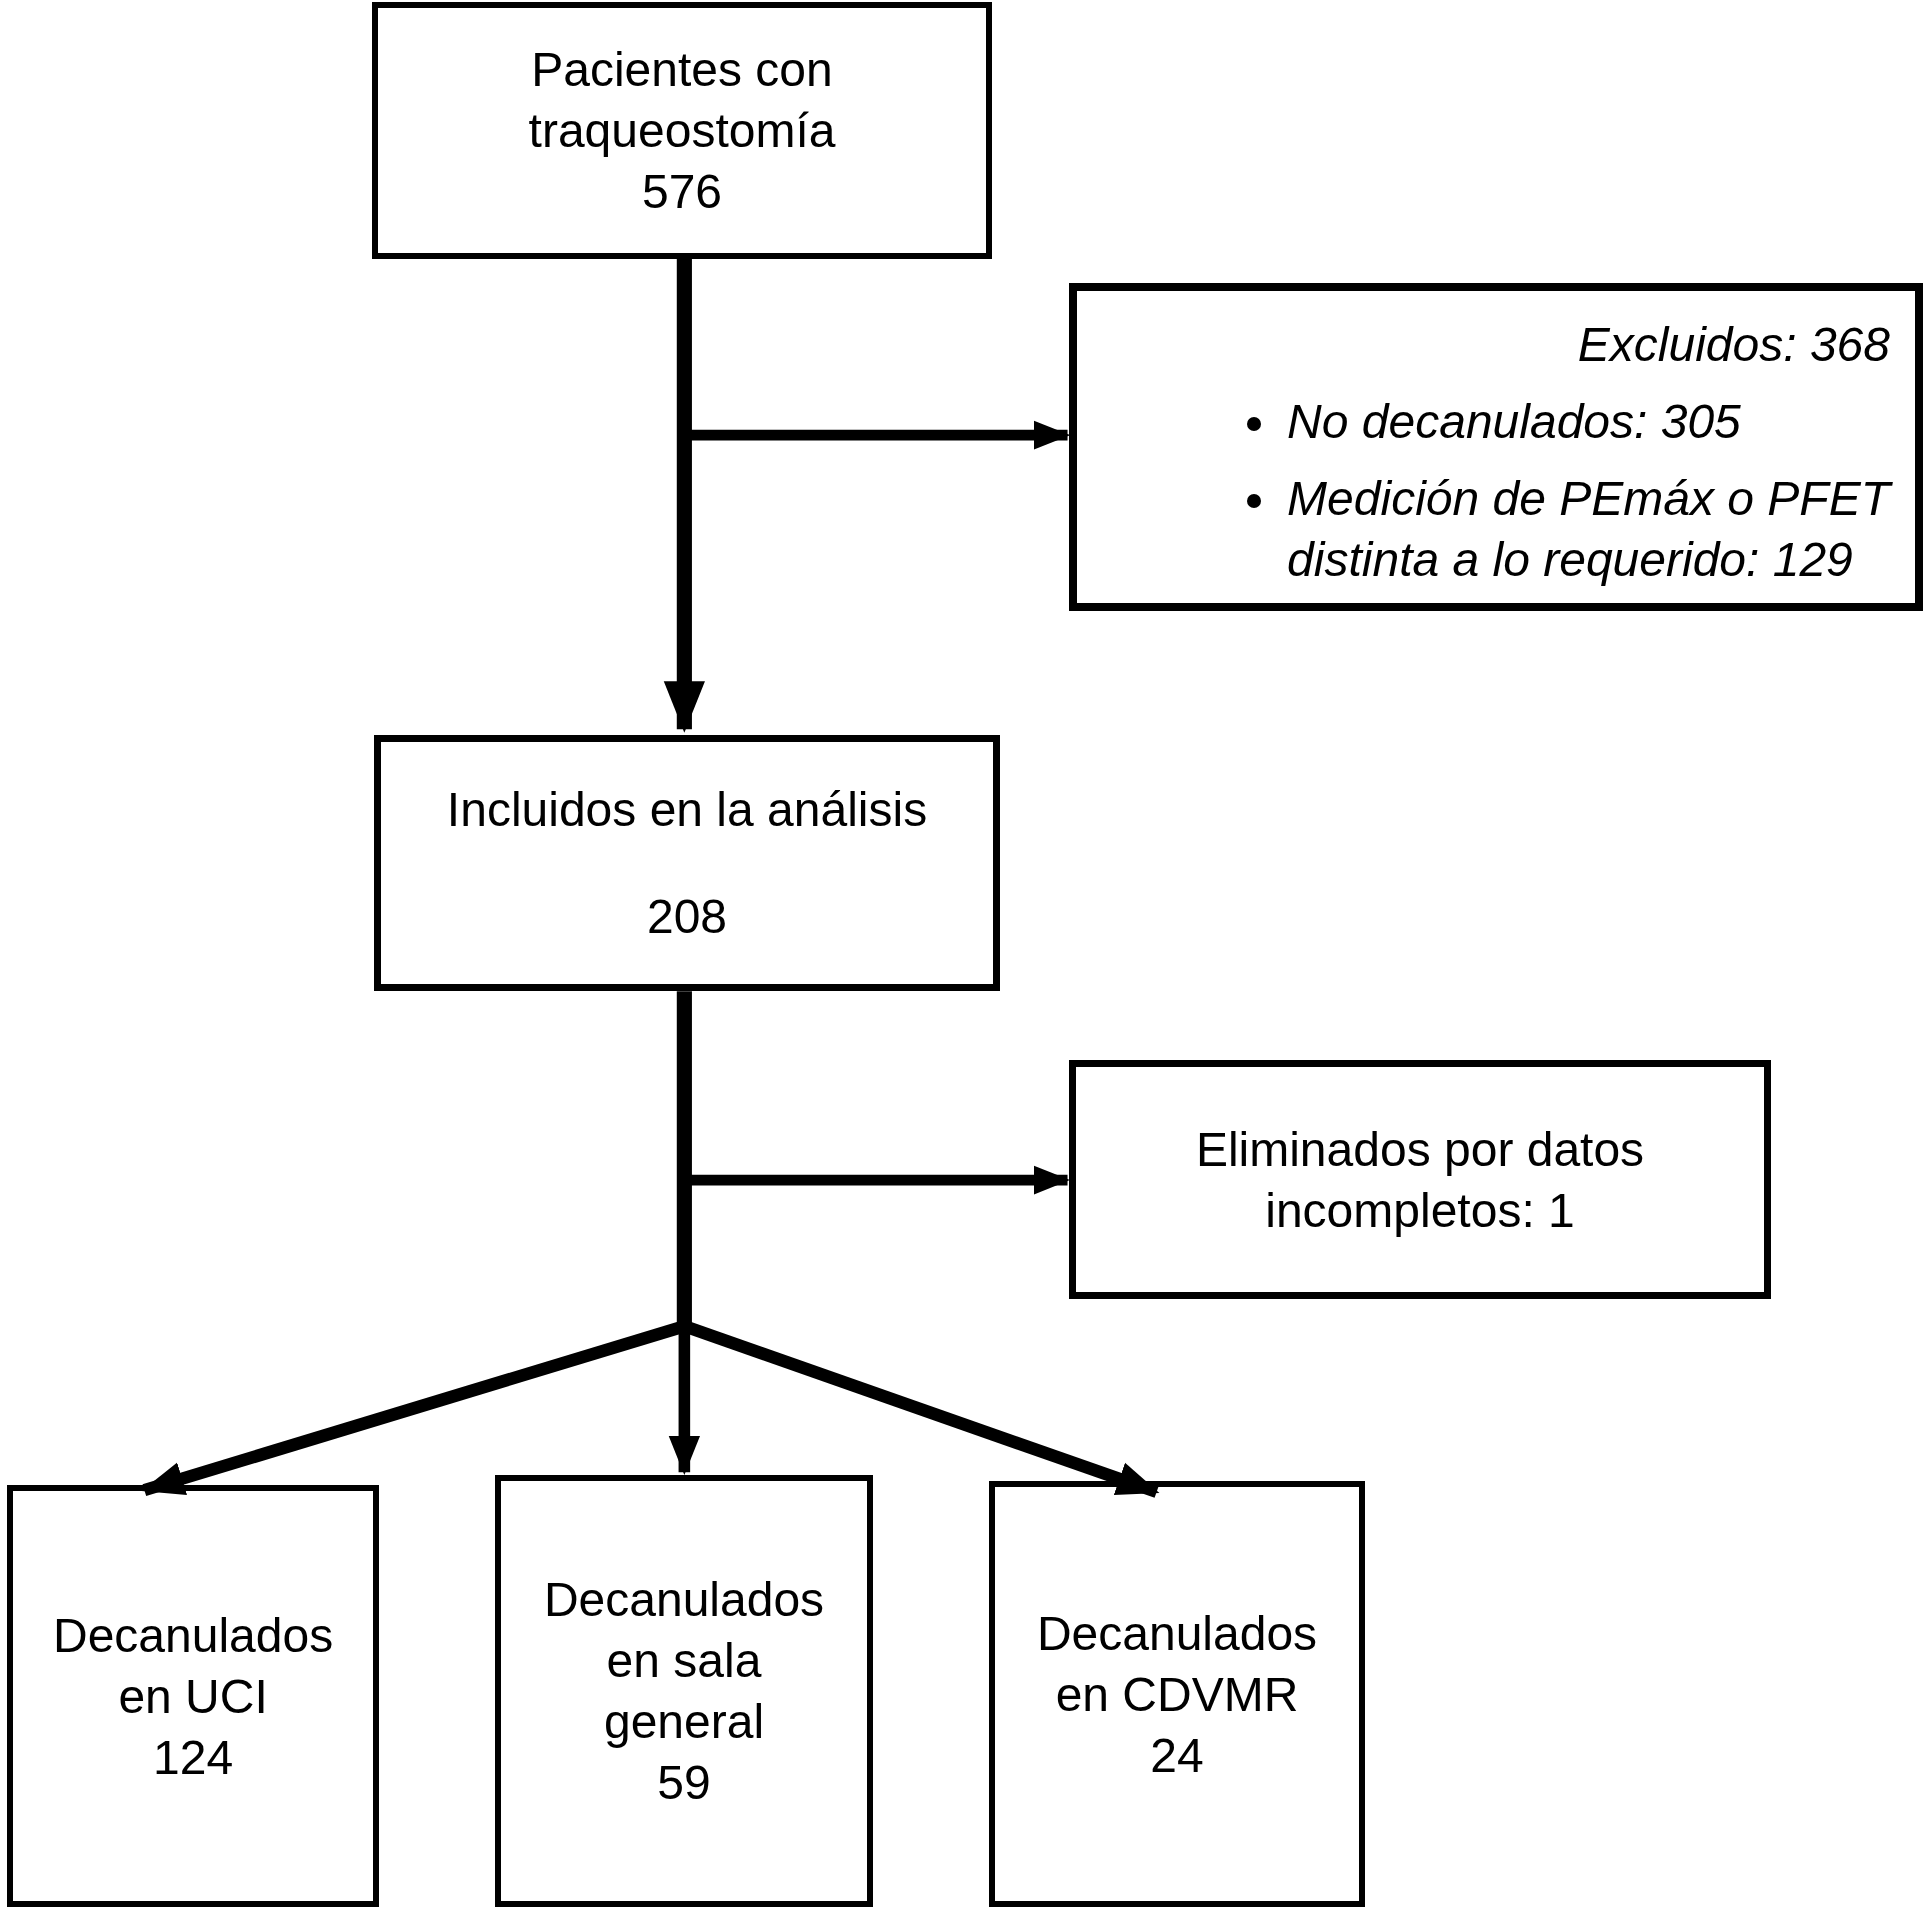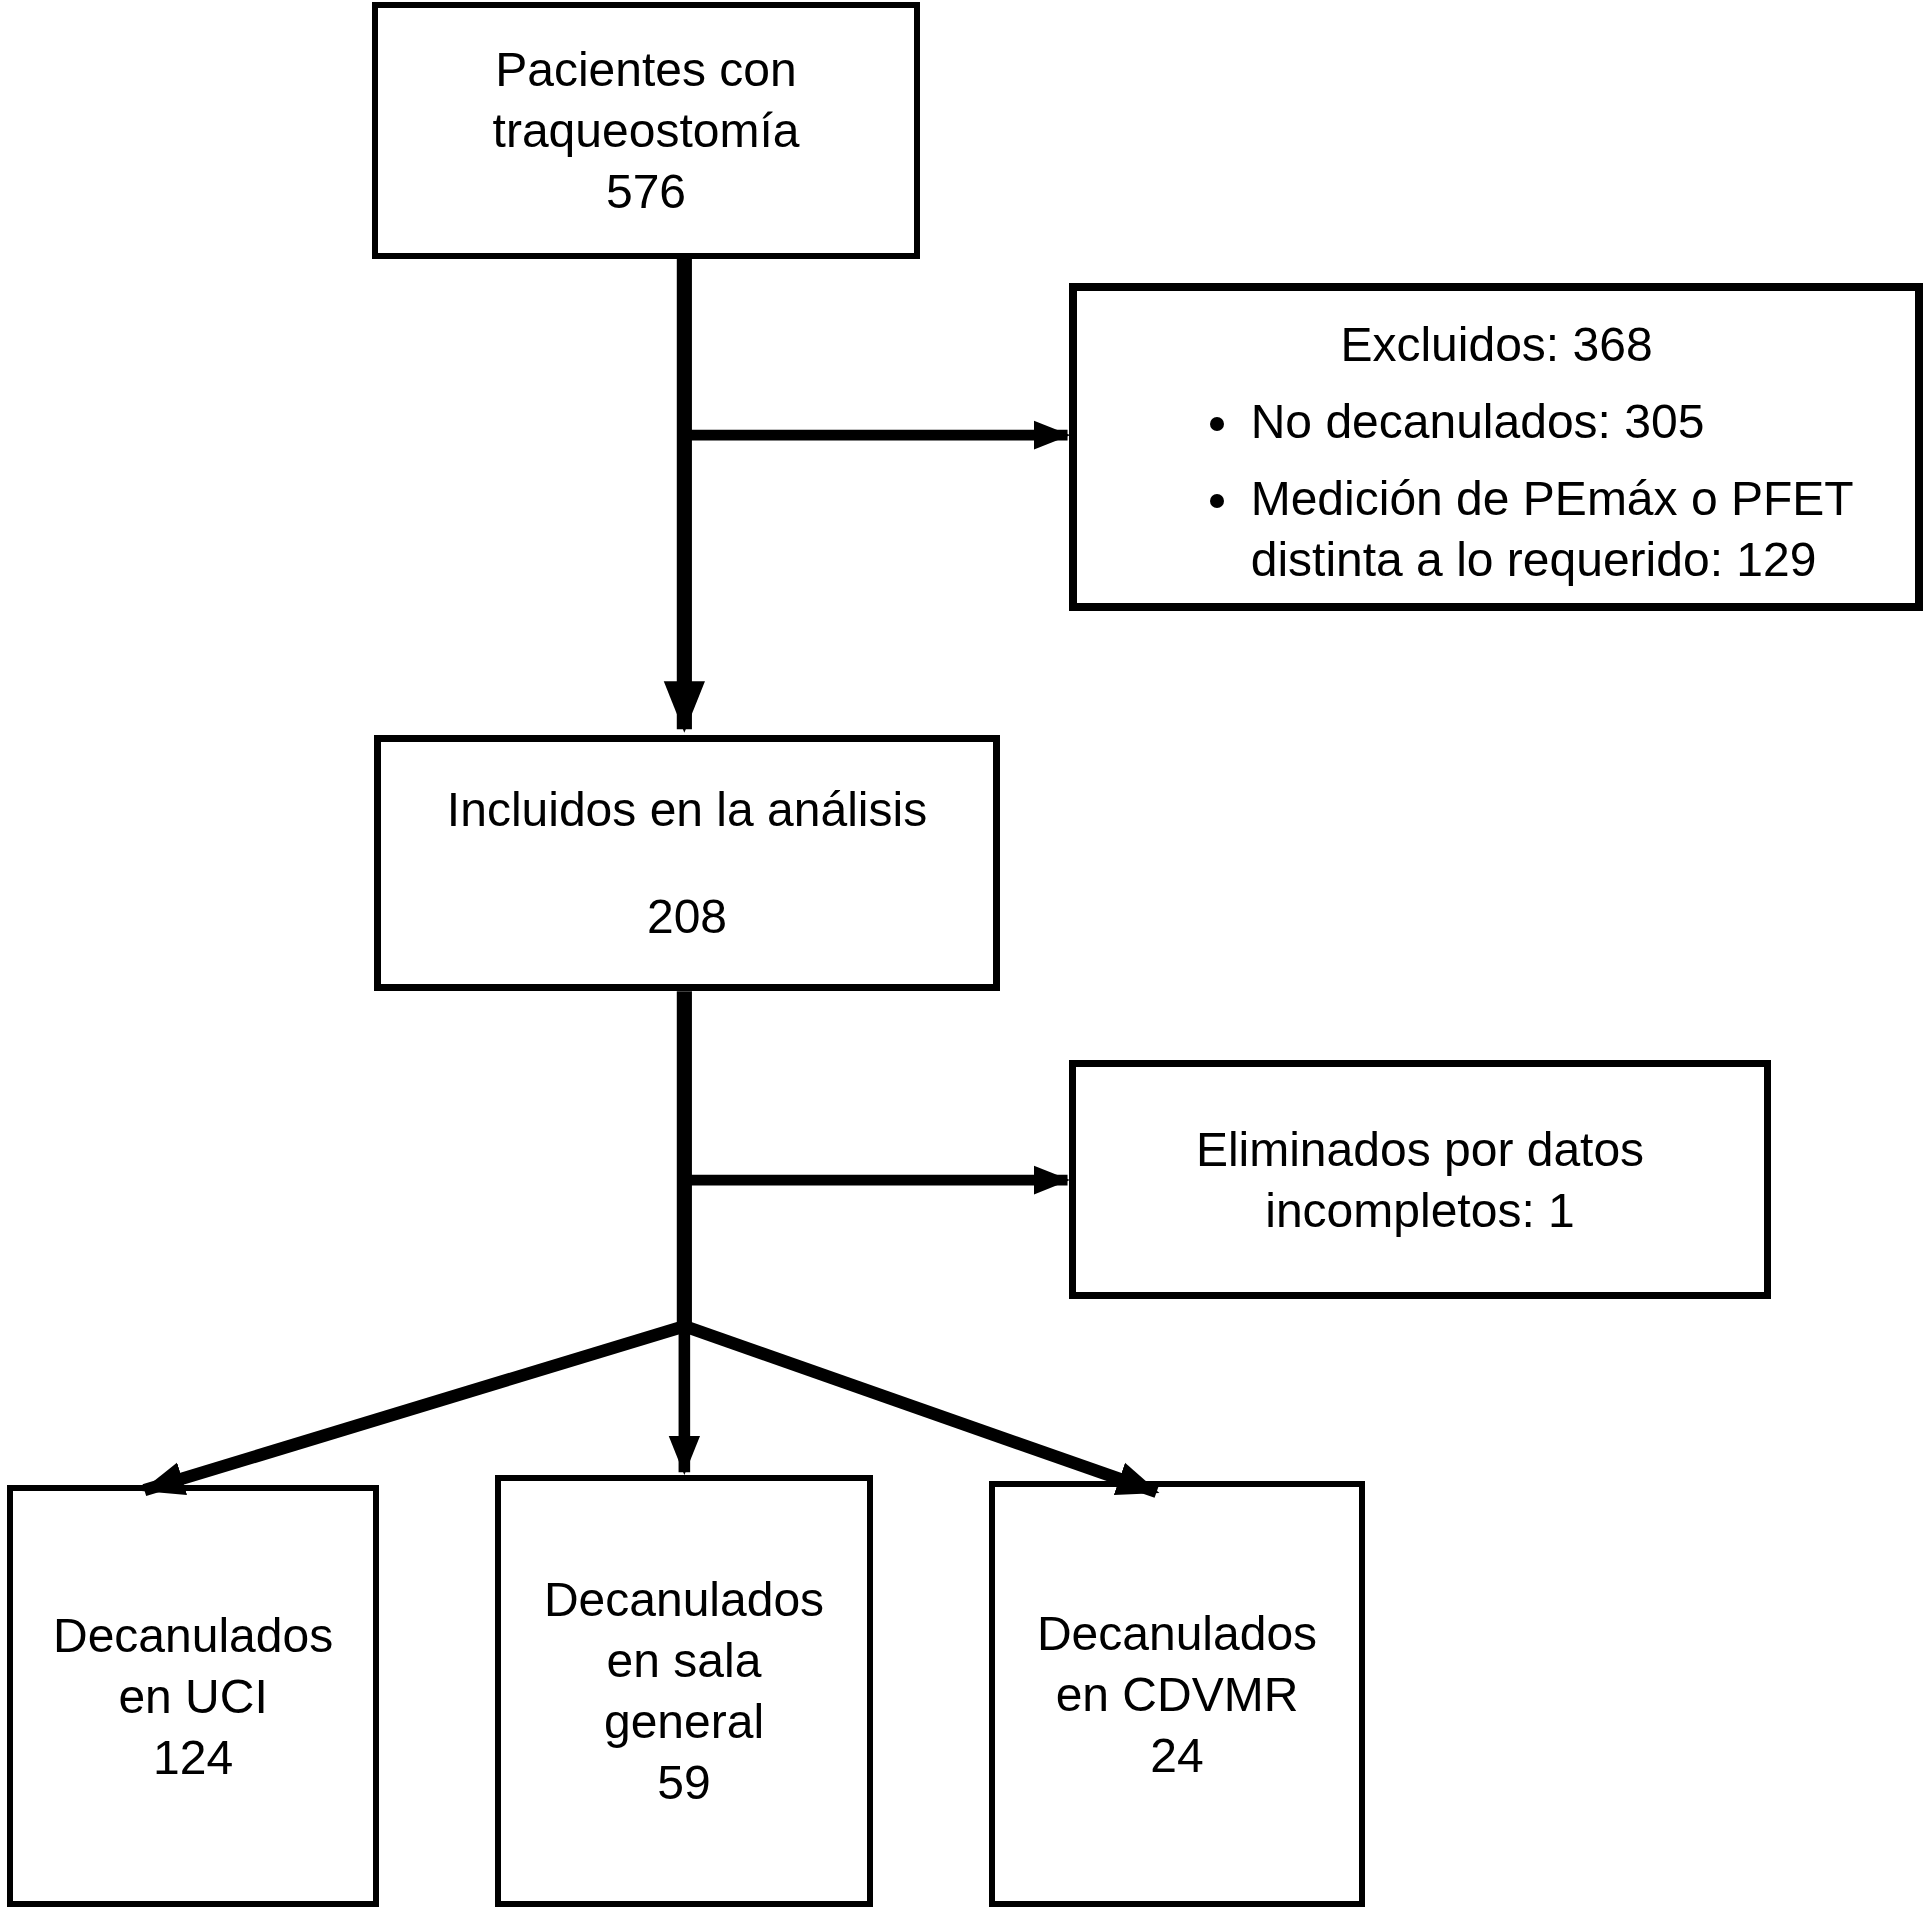--- a/index.html
+++ b/index.html
@@ -24,23 +24,24 @@
     justify-content: center;
     align-items: center;
     text-align: center;
     font-size: 48px;
     line-height: 61px;
   }
 
   .box--excluded {
     border-width: 8px;
     justify-content: flex-start;
-    align-items: center;
+    align-items: flex-end;
     text-align: left;
-    padding: 23px 40px 0 41px;
+    padding: 23px 25px 0 41px;
+    font-style: italic;
   }
   .box--eliminated { border-width: 7.1px; }
   .box--included  { border-width: 7.1px; gap: 46px; }
 
   .ex-list {
     list-style: disc outside;
     margin: 16px 0 0 0;
     padding-left: 66px;
   }
   .ex-list li {
@@ -56,21 +57,21 @@
     width: 100%; height: 100%;
     pointer-events: none;
   }
   .ln { stroke: #000000; fill: none; }
 </style>
 </head>
 <body>
 
 <div class="canvas">
 
-  <div class="box" style="left:372px; top:1.8px; width:548px; height:257px;">
+  <div class="box" style="left:372px; top:1.8px; width:620px; height:257px;">
     <div>Pacientes con</div>
     <div>traqueostomía</div>
     <div>576</div>
   </div>
 
   <div class="box box--excluded" style="left:1069px; top:283px; width:854px; height:328px;">
     <div>Excluidos: 368</div>
     <ul class="ex-list">
       <li>No decanulados: 305</li>
       <li>Medición de PEmáx o PFET

